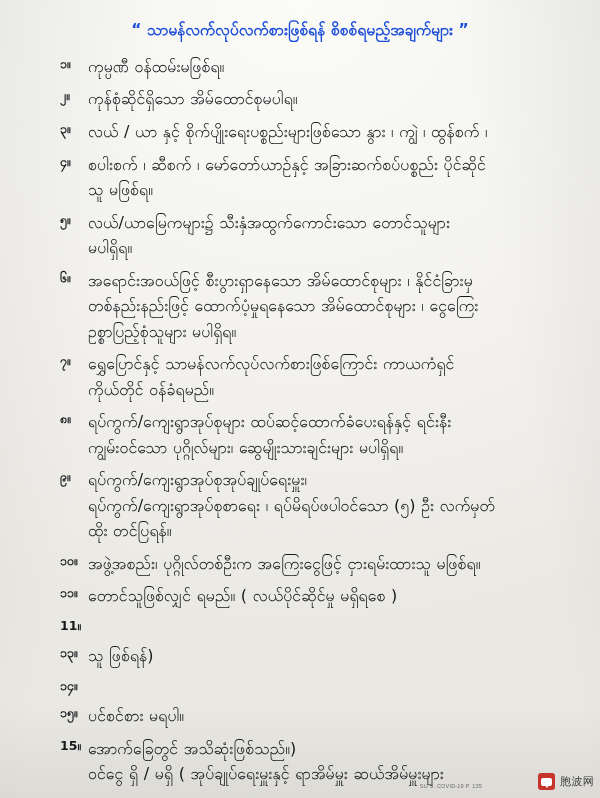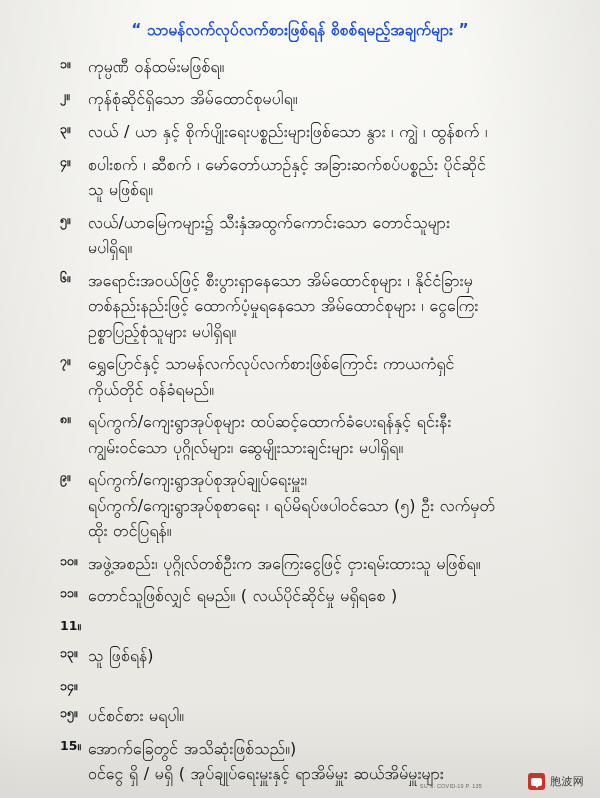--- a/index.html
+++ b/index.html
@@ -82,21 +82,21 @@
     position: absolute;
     right: 118px;
     bottom: 9px;
     font-size: 5.5px;
     color: #6d6d6d;
     letter-spacing: 0.2px;
     font-family: "Liberation Sans", sans-serif;
   }
   .watermark {
     position: absolute;
-    right: 16px;
+    right: 6px;
     bottom: 8px;
     display: flex;
     align-items: center;
     gap: 5px;
   }
   .wm-badge {
     width: 17px;
     height: 17px;
     border-radius: 3px;
     background: #c8332c;

